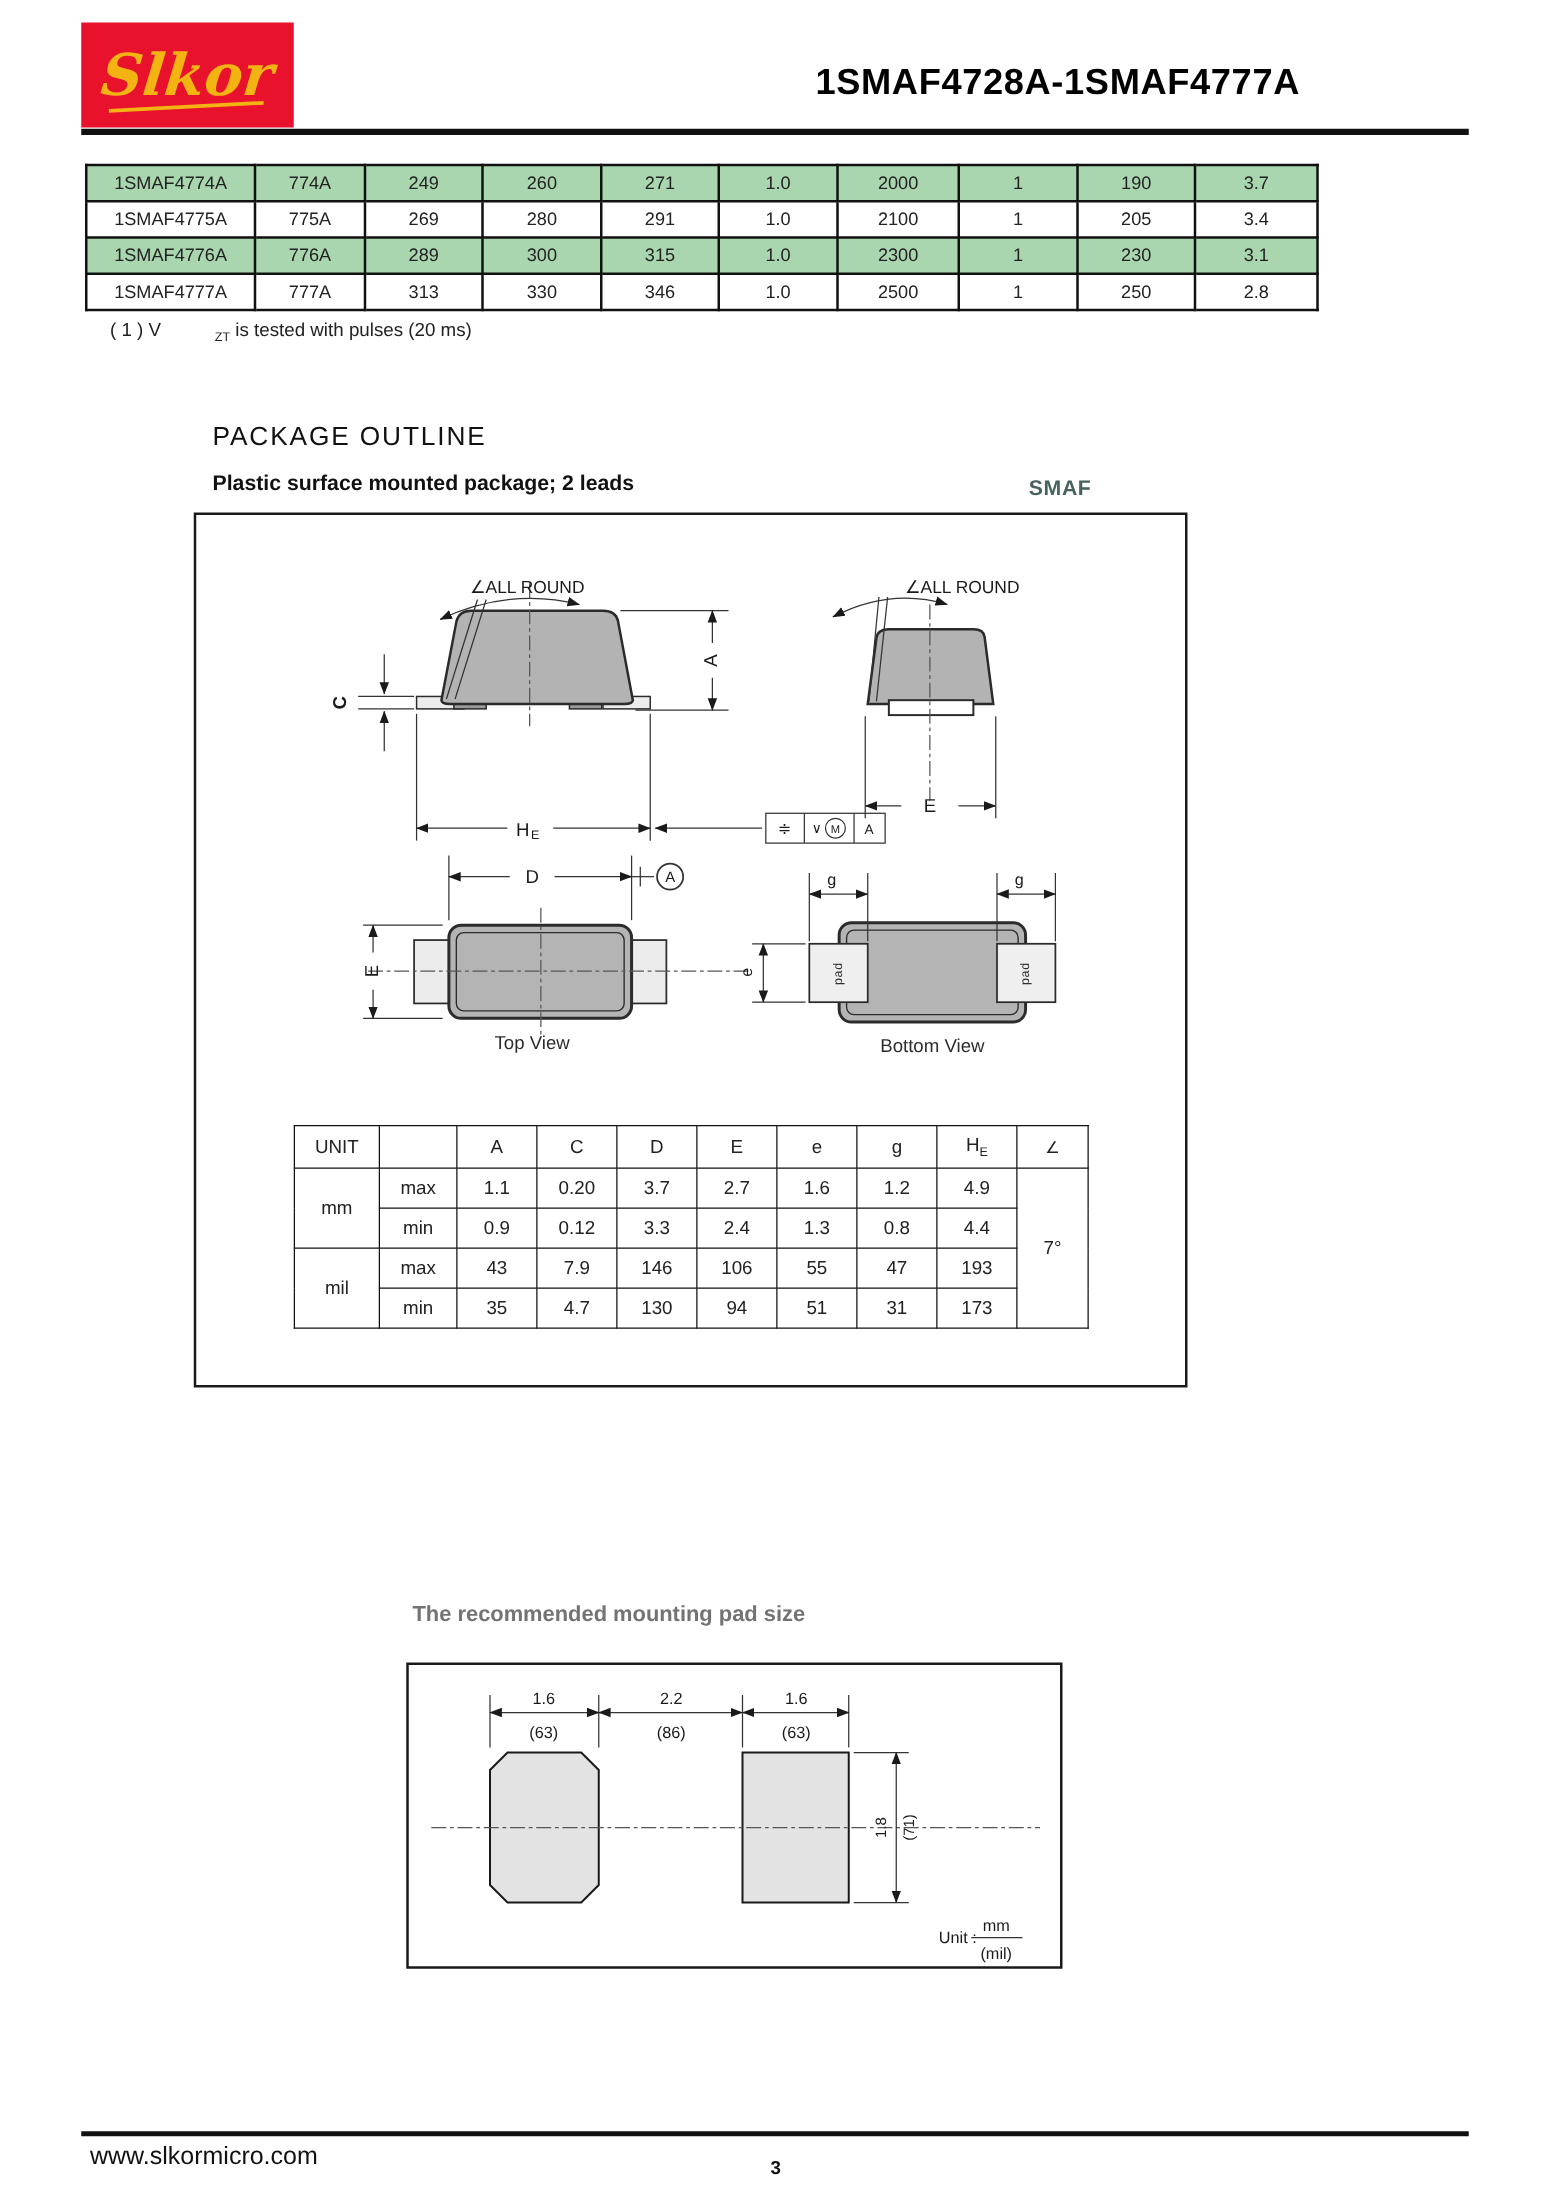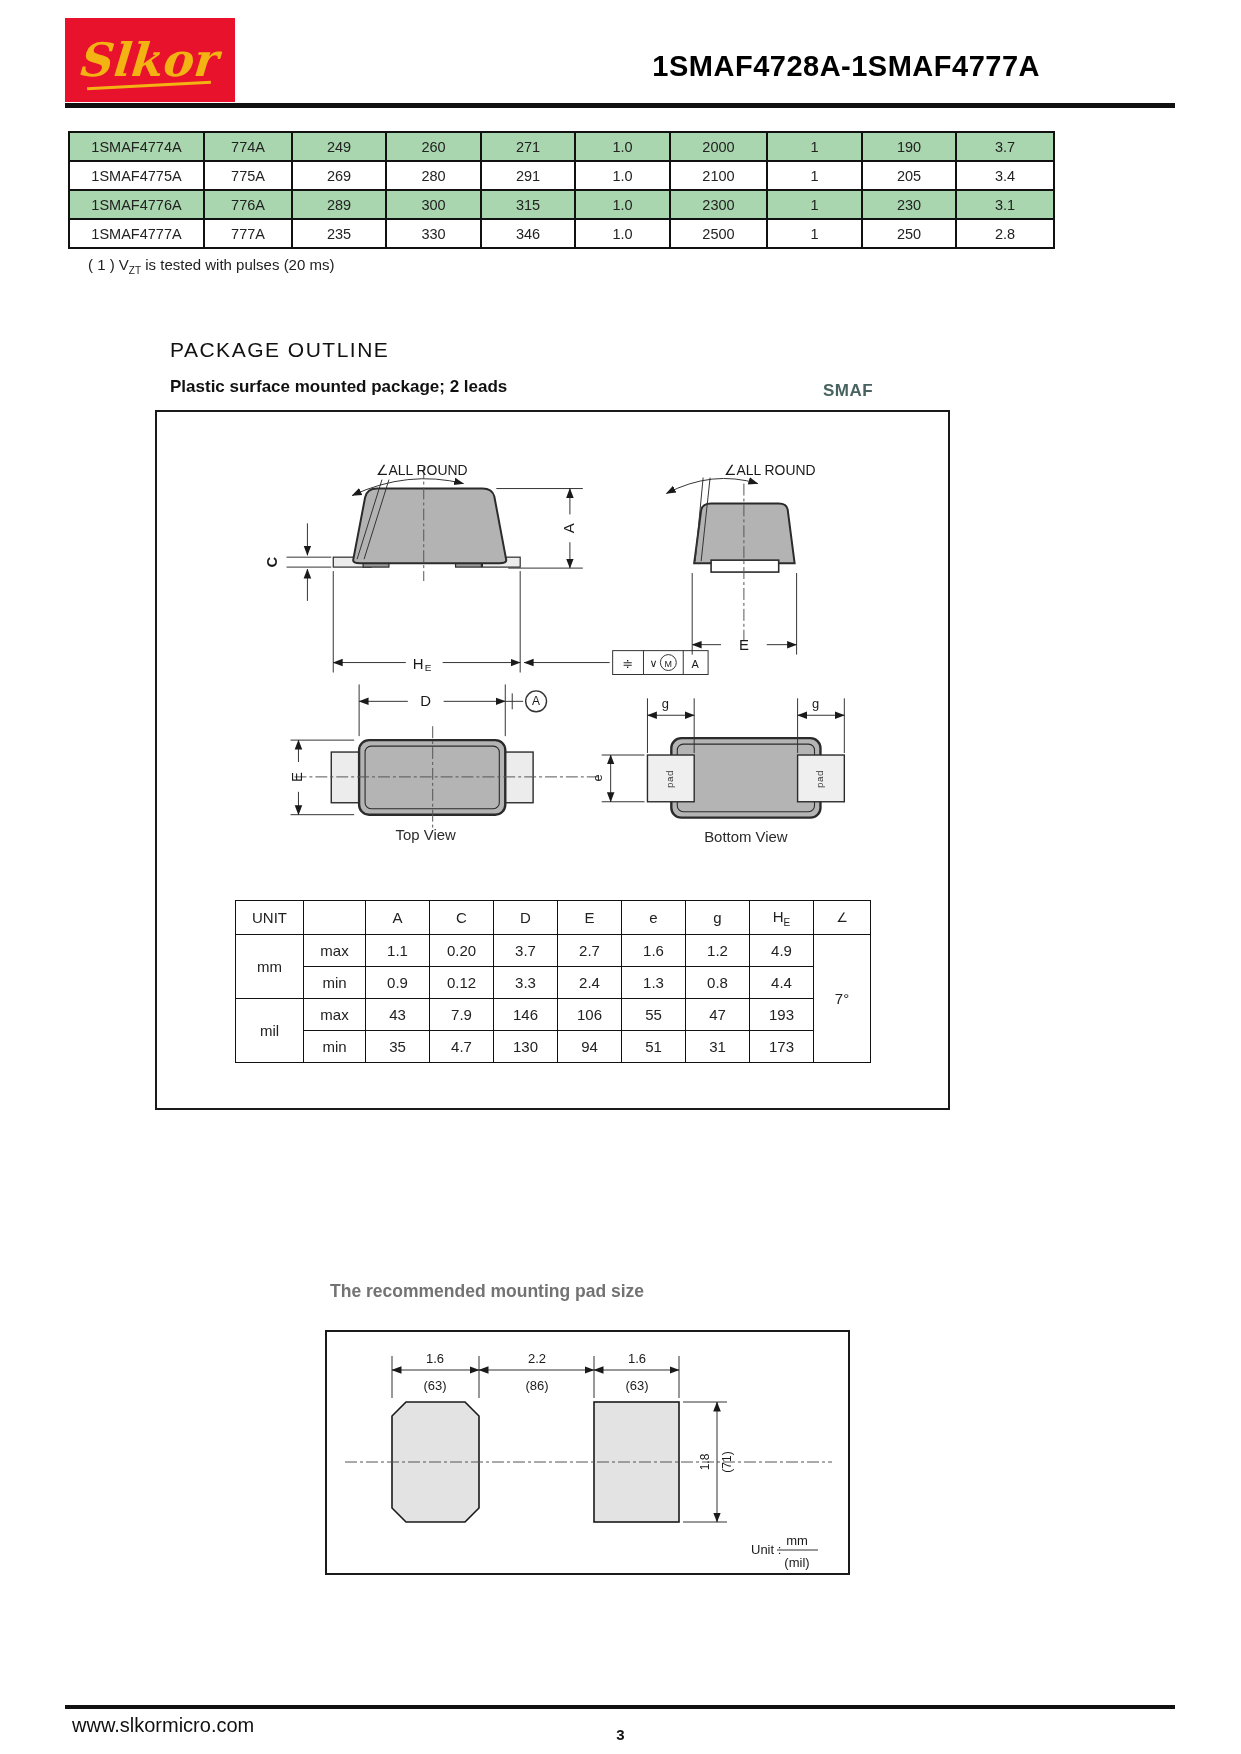--- a/index.html
+++ b/index.html
@@ -18,21 +18,21 @@
              font-size:29px;font-weight:bold;letter-spacing:0.5px;color:#000;}
   .header-rule{position:absolute;left:65px;top:103px;width:1110px;height:5px;background:#111;}
 
   
   table{border-collapse:collapse;}
   .ptable{position:absolute;left:68px;top:131px;width:985px;table-layout:fixed;}
   .ptable td{border:2px solid #111;height:27px;text-align:center;
              font-size:14.5px;color:#222;padding:0;}
   .ptable tr.green td{background:#a9d6ae;}
   .note{position:absolute;left:88px;top:256px;font-size:15px;color:#222;}
-  .note sub{font-size:10px;}
+  .note sub{font-size:10px;margin-left:43px;}
 
   
   .po-heading{position:absolute;left:170px;top:338px;font-size:21px;letter-spacing:1.5px;color:#111;}
   .po-sub{position:absolute;left:170px;top:377px;font-size:17px;font-weight:bold;color:#111;}
   .pkg-name{position:absolute;left:823px;top:381px;font-size:17px;letter-spacing:0.5px;color:#47625f;font-weight:bold;}
   .outline-box{position:absolute;left:155px;top:410px;width:795px;height:700px;
                border:2px solid #1a1a1a;box-sizing:border-box;}
   .outline-box svg{position:absolute;left:0;top:0;}
   svg text{font-family:"Liberation Sans", sans-serif;}
 
@@ -114,21 +114,21 @@
           <td>315</td>
           <td>1.0</td>
           <td>2300</td>
           <td>1</td>
           <td>230</td>
           <td>3.1</td>
     </tr>
     <tr>
       <td>1SMAF4777A</td>
           <td>777A</td>
-          <td>235</td>
+          <td>313</td>
           <td>330</td>
           <td>346</td>
           <td>1.0</td>
           <td>2500</td>
           <td>1</td>
           <td>250</td>
           <td>2.8</td>
     </tr>
   </tbody>
     </table>

